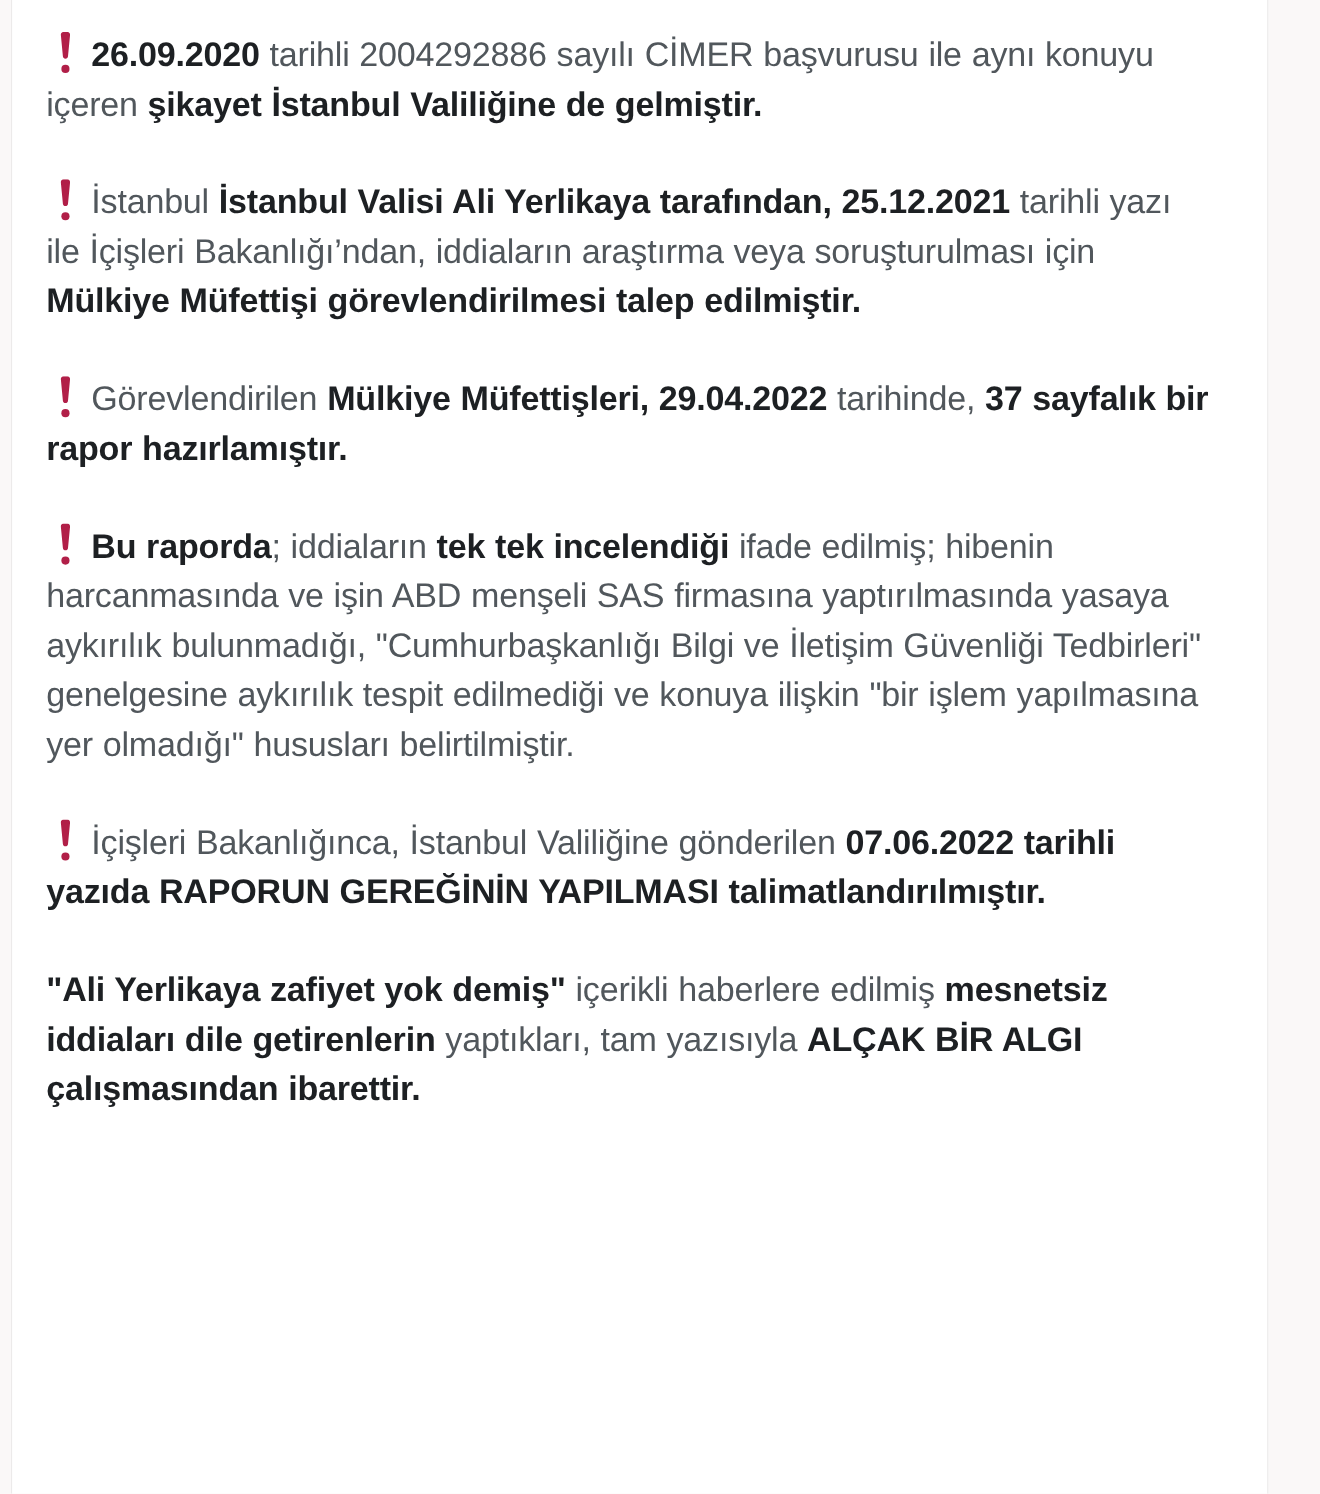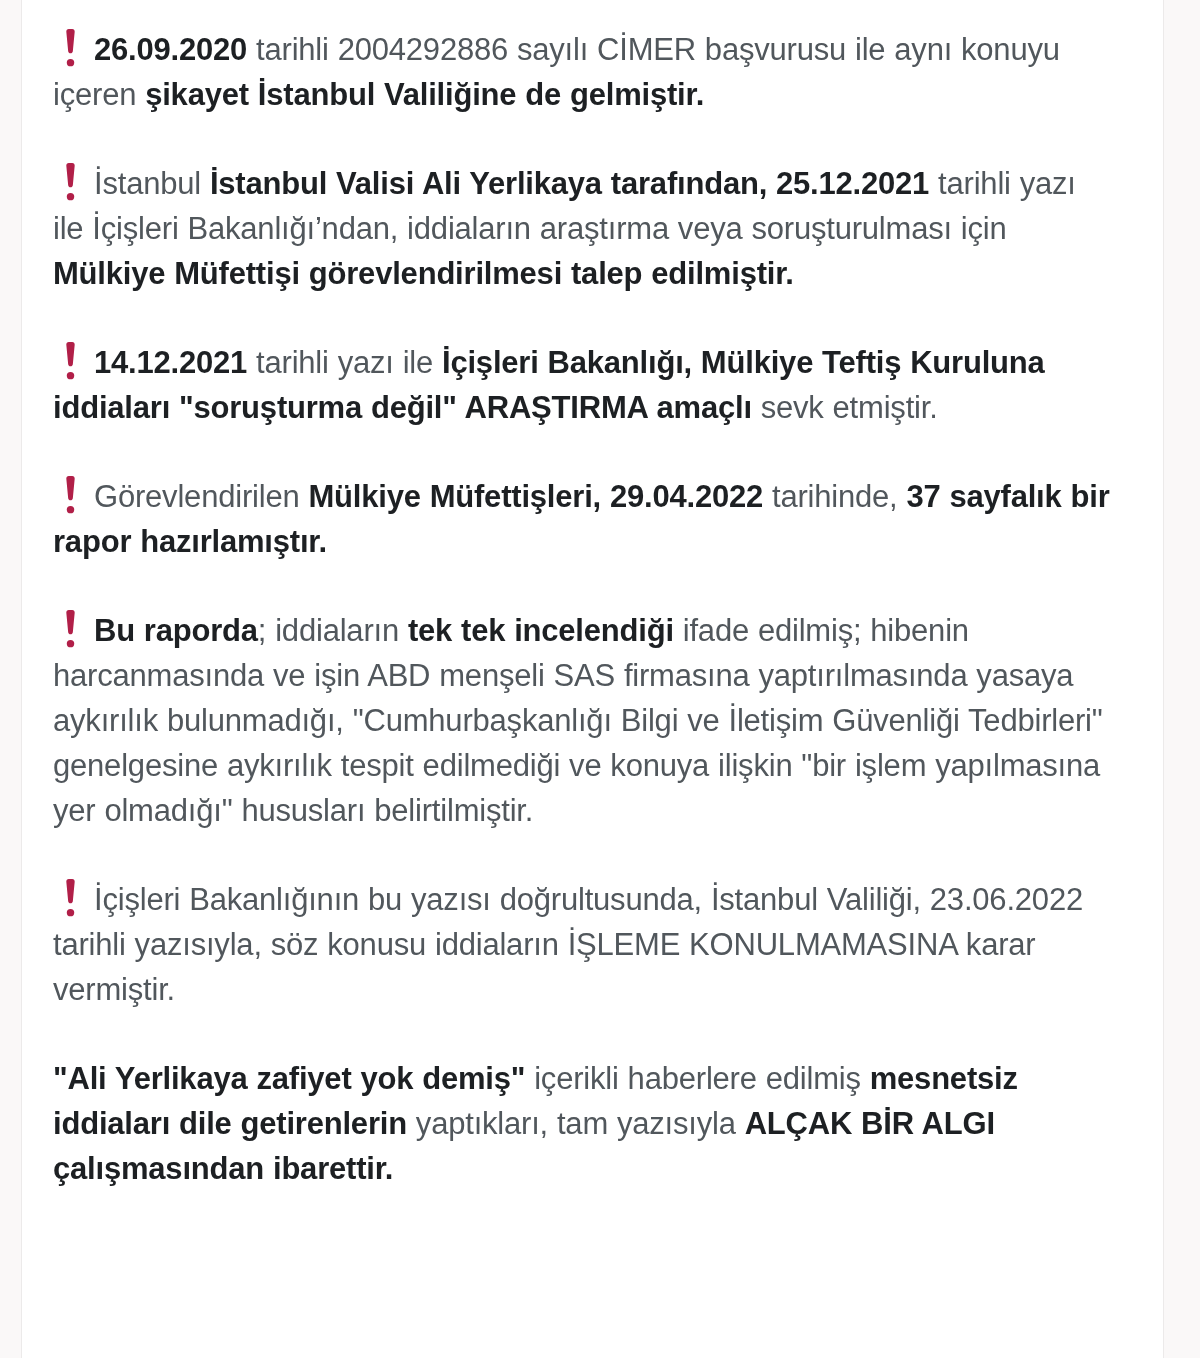--- a/index.html
+++ b/index.html
@@ -6,21 +6,21 @@
     margin: 0;
     padding: 0;
     width: 1200px;
     height: 1358px;
     overflow: hidden;
     background: #faf8f8;
     font-family: "Liberation Sans", "DejaVu Sans", sans-serif;
   }
   .card {
     box-sizing: border-box;
-    margin-left: 21px;
+    margin-left: 10px;
     width: 1143px;
     min-height: 1358px;
     background: #ffffff;
     border-left: 1px solid #eceaea;
     border-right: 1px solid #eceaea;
     padding: 27px 30px 10px 31px;
   }
   .post-body {
     width: 1062px;
   }
@@ -56,28 +56,24 @@
     <path d="M5.6 3.0 C5.4 1.4 6.6 0 8.2 0 L11.8 0 C13.4 0 14.6 1.4 14.4 3.0 L12.45 23.4 C12.33 24.7 11.3 25.6 10 25.6 C8.7 25.6 7.67 24.7 7.55 23.4 Z"></path>
     <circle cx="10" cy="35.4" r="3.9"></circle>
   </svg><span class="run-bold">26.09.2020</span><span class="run-regular"> tarihli 2004292886 sayılı CİMER başvurusu ile aynı konuyu içeren </span><span class="run-bold">şikayet İstanbul Valiliğine de gelmiştir.</span></p>
       <p class="para"><svg class="excl-icon" viewBox="0 0 20 40" aria-hidden="true">
     <path d="M5.6 3.0 C5.4 1.4 6.6 0 8.2 0 L11.8 0 C13.4 0 14.6 1.4 14.4 3.0 L12.45 23.4 C12.33 24.7 11.3 25.6 10 25.6 C8.7 25.6 7.67 24.7 7.55 23.4 Z"></path>
     <circle cx="10" cy="35.4" r="3.9"></circle>
   </svg><span class="run-regular">İstanbul </span><span class="run-bold">İstanbul Valisi Ali Yerlikaya tarafından, 25.12.2021</span><span class="run-regular"> tarihli yazı ile İçişleri Bakanlığı’ndan, iddiaların araştırma veya soruşturulması için </span><span class="run-bold">Mülkiye Müfettişi görevlendirilmesi talep edilmiştir.</span></p>
       <p class="para"><svg class="excl-icon" viewBox="0 0 20 40" aria-hidden="true">
     <path d="M5.6 3.0 C5.4 1.4 6.6 0 8.2 0 L11.8 0 C13.4 0 14.6 1.4 14.4 3.0 L12.45 23.4 C12.33 24.7 11.3 25.6 10 25.6 C8.7 25.6 7.67 24.7 7.55 23.4 Z"></path>
     <circle cx="10" cy="35.4" r="3.9"></circle>
-  </svg><span class="run-bold">14.12.2021</span><span class="run-regular"> tarihli yazı ile </span><span class="run-bold">İçişleri Bakanlığı, Mülkiye Teftiş Kuruluna iddiaları "soruşturma değil" ARAŞTIRMA amaçlı</span><span class="run-regular"> sevk etmiştir.</span></p>
-      <p class="para"><svg class="excl-icon" viewBox="0 0 20 40" aria-hidden="true">
-    <path d="M5.6 3.0 C5.4 1.4 6.6 0 8.2 0 L11.8 0 C13.4 0 14.6 1.4 14.4 3.0 L12.45 23.4 C12.33 24.7 11.3 25.6 10 25.6 C8.7 25.6 7.67 24.7 7.55 23.4 Z"></path>
-    <circle cx="10" cy="35.4" r="3.9"></circle>
   </svg><span class="run-regular">Görevlendirilen </span><span class="run-bold">Mülkiye Müfettişleri, 29.04.2022</span><span class="run-regular"> tarihinde, </span><span class="run-bold">37 sayfalık bir rapor hazırlamıştır.</span></p>
       <p class="para"><svg class="excl-icon" viewBox="0 0 20 40" aria-hidden="true">
     <path d="M5.6 3.0 C5.4 1.4 6.6 0 8.2 0 L11.8 0 C13.4 0 14.6 1.4 14.4 3.0 L12.45 23.4 C12.33 24.7 11.3 25.6 10 25.6 C8.7 25.6 7.67 24.7 7.55 23.4 Z"></path>
     <circle cx="10" cy="35.4" r="3.9"></circle>
   </svg><span class="run-bold">Bu raporda</span><span class="run-regular">; iddiaların </span><span class="run-bold">tek tek incelendiği</span><span class="run-regular"> ifade edilmiş; hibenin harcanmasında ve işin ABD menşeli SAS firmasına yaptırılmasında yasaya aykırılık bulunmadığı, "Cumhurbaşkanlığı Bilgi ve İletişim Güvenliği Tedbirleri" genelgesine aykırılık tespit edilmediği ve konuya ilişkin "bir işlem yapılmasına yer olmadığı" hususları belirtilmiştir.</span></p>
       <p class="para"><svg class="excl-icon" viewBox="0 0 20 40" aria-hidden="true">
     <path d="M5.6 3.0 C5.4 1.4 6.6 0 8.2 0 L11.8 0 C13.4 0 14.6 1.4 14.4 3.0 L12.45 23.4 C12.33 24.7 11.3 25.6 10 25.6 C8.7 25.6 7.67 24.7 7.55 23.4 Z"></path>
     <circle cx="10" cy="35.4" r="3.9"></circle>
-  </svg><span class="run-regular">İçişleri Bakanlığının bu yazısı doğrultusunda, İstanbul Valiliği, 23.06.2022 tarihli yazısıyla, söz konusu iddiaların İŞLEME KONULMAMASINA karar vermiştir.</span></p>
+  </svg><span class="run-regular">İçişleri Bakanlığınca, İstanbul Valiliğine gönderilen </span><span class="run-bold">07.06.2022 tarihli yazıda RAPORUN GEREĞİNİN YAPILMASI talimatlandırılmıştır.</span></p>
       <p class="para"><span class="run-bold">"Ali Yerlikaya zafiyet yok demiş"</span><span class="run-regular"> içerikli haberlere edilmiş </span><span class="run-bold">mesnetsiz iddiaları dile getirenlerin</span><span class="run-regular"> yaptıkları, tam yazısıyla </span><span class="run-bold">ALÇAK BİR ALGI çalışmasından ibarettir.</span></p>
     </div>
 </div>
 
 </body></html>

